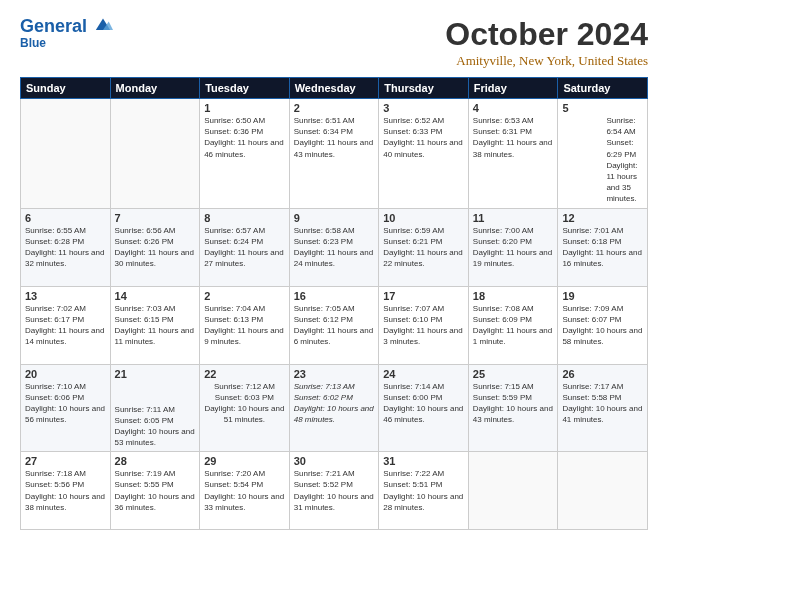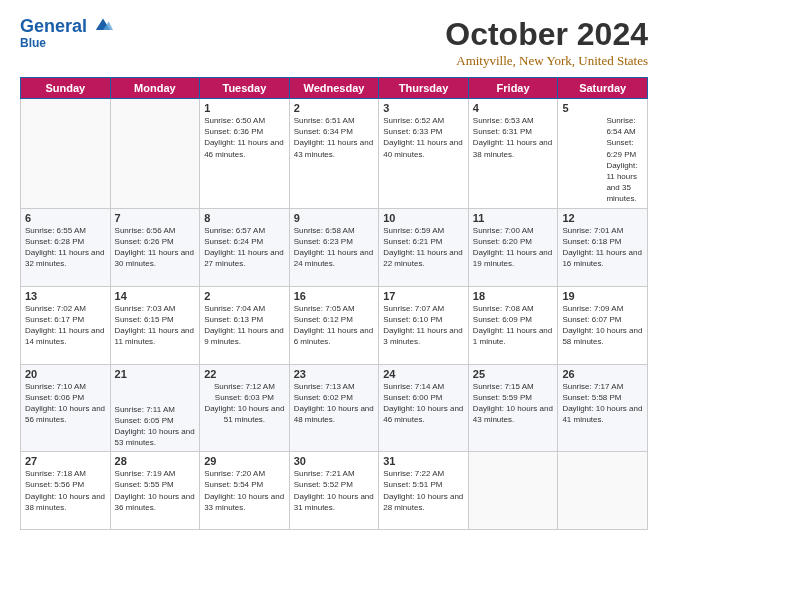--- a/index.html
+++ b/index.html
@@ -45,26 +45,26 @@
       font-size: 13px;
       color: #a16207;
       font-family: Liberation Serif, serif;
     }
     .calendar {
       width: 100%;
       border-collapse: collapse;
       border: 1px solid #ccc;
     }
     .calendar th {
-      background-color: #be185d;
+      background-color: #0f172a;
       color: white;
       font-size: 11px;
       font-weight: bold;
       padding: 4px 5px;
-      text-align: center;
+      text-align: left;
       border: 1px solid #1a5fa8;
     }
     .calendar td {
       width: calc(100%/7);
       vertical-align: top;
       border: 1px solid #ccc;
       padding: 3px 4px;
       font-size: 8.5px;
       color: #333;
       height: 78px;
@@ -265,21 +265,21 @@
 Daylight: 10 hours and 53 minutes.</div>
           </td>
           <td>
             <span class="day-num">22</span>
             <div class="day-detail" style="white-space: pre-line; text-align: center;">Sunrise: 7:12 AM
 Sunset: 6:03 PM
 Daylight: 10 hours and 51 minutes.</div>
           </td>
           <td>
             <span class="day-num">23</span>
-            <div class="day-detail" style="white-space: pre-line;">Sunrise: 7:13 AM
+            <div class="day-detail" style="white-space: pre-line; font-style: italic;">Sunrise: 7:13 AM
 Sunset: 6:02 PM
 Daylight: 10 hours and 48 minutes.</div>
           </td>
           <td>
             <span class="day-num">24</span>
             <div class="day-detail" style="white-space: pre-line;">Sunrise: 7:14 AM
 Sunset: 6:00 PM
 Daylight: 10 hours and 46 minutes.</div>
           </td>
           <td>

